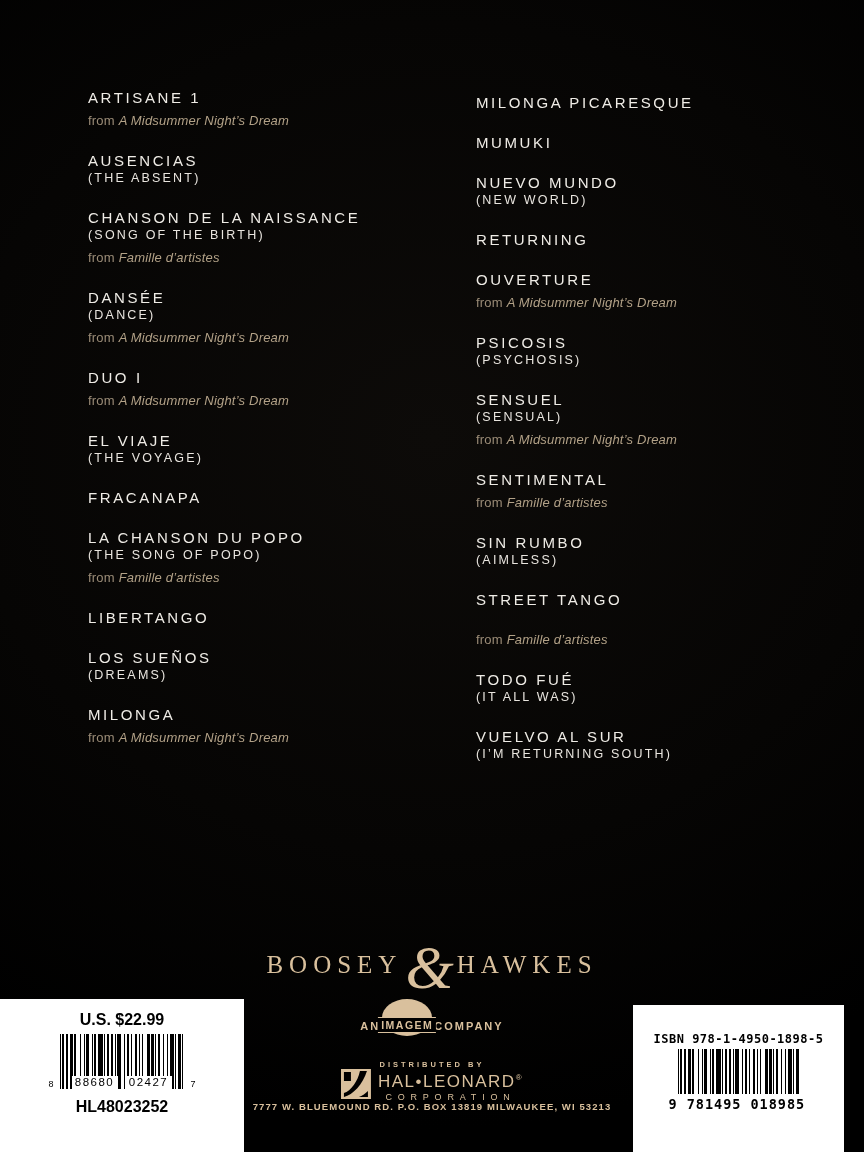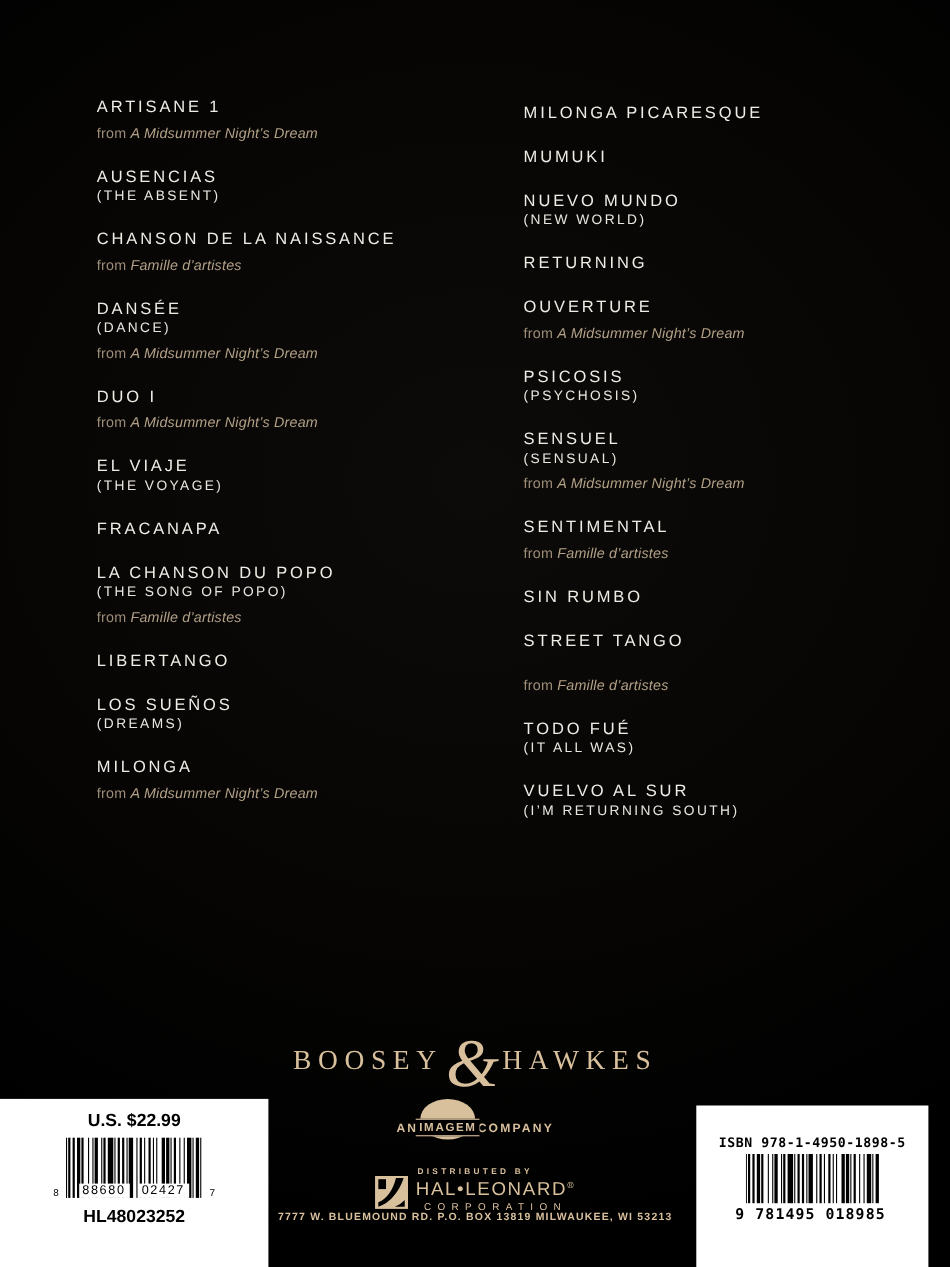--- a/index.html
+++ b/index.html
@@ -71,20 +71,21 @@
       <div class="work">
         <div class="work-title">ARTISANE 1</div>
         <div class="work-from"><span>from </span><i>A Midsummer Night’s Dream</i></div>
       </div>
       <div class="work">
         <div class="work-title">AUSENCIAS</div>
         <div class="work-subtitle">(THE ABSENT)</div>
       </div>
       <div class="work">
         <div class="work-title">CHANSON DE LA NAISSANCE</div>
+        <div class="work-subtitle">(SONG OF THE BIRTH)</div>
         <div class="work-from"><span>from </span><i>Famille d’artistes</i></div>
       </div>
       <div class="work">
         <div class="work-title">DANSÉE</div>
         <div class="work-subtitle">(DANCE)</div>
         <div class="work-from"><span>from </span><i>A Midsummer Night’s Dream</i></div>
       </div>
       <div class="work">
         <div class="work-title">DUO I</div>
         <div class="work-from"><span>from </span><i>A Midsummer Night’s Dream</i></div>
@@ -139,20 +140,21 @@
         <div class="work-title">SENSUEL</div>
         <div class="work-subtitle">(SENSUAL)</div>
         <div class="work-from"><span>from </span><i>A Midsummer Night’s Dream</i></div>
       </div>
       <div class="work">
         <div class="work-title">SENTIMENTAL</div>
         <div class="work-from"><span>from </span><i>Famille d’artistes</i></div>
       </div>
       <div class="work">
         <div class="work-title">SIN RUMBO</div>
+        <div class="work-subtitle">(AIMLESS)</div>
       </div>
       <div class="work">
         <div class="work-title">STREET TANGO</div>
       </div>
       <div class="work">
         <div class="work-from"><span>from </span><i>Famille d’artistes</i></div>
       </div>
       <div class="work">
         <div class="work-title">TODO FUÉ</div>
         <div class="work-subtitle">(IT ALL WAS)</div>

